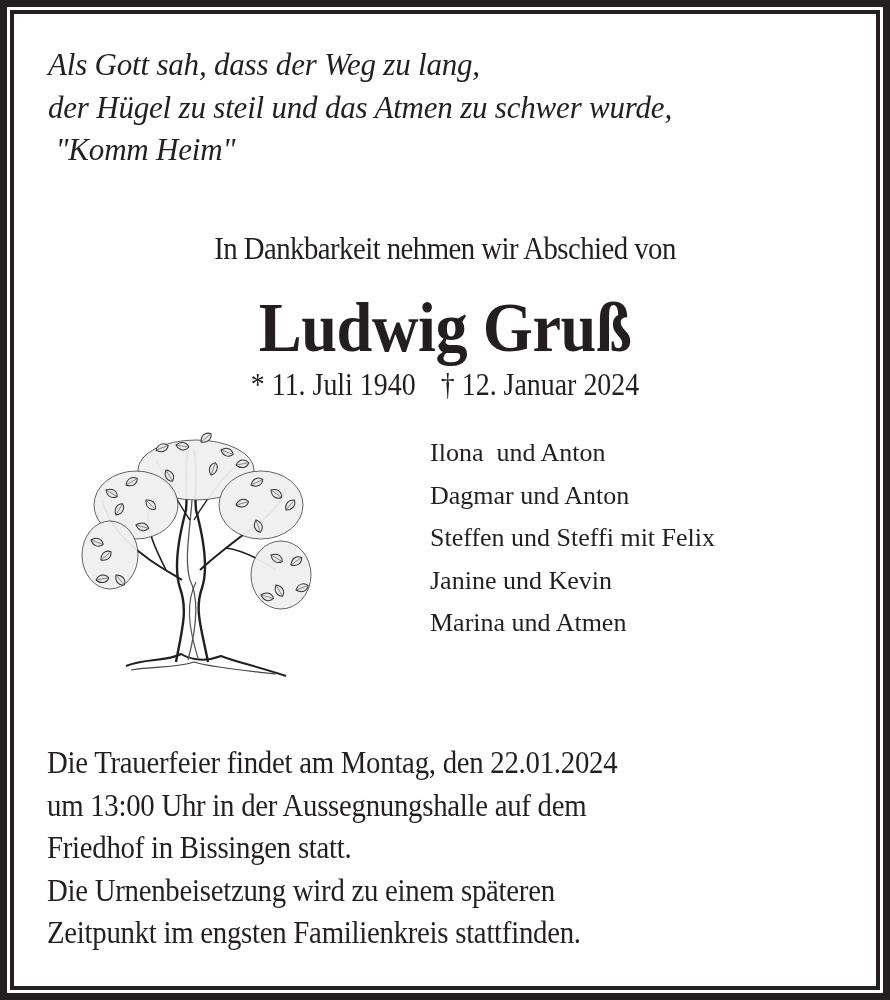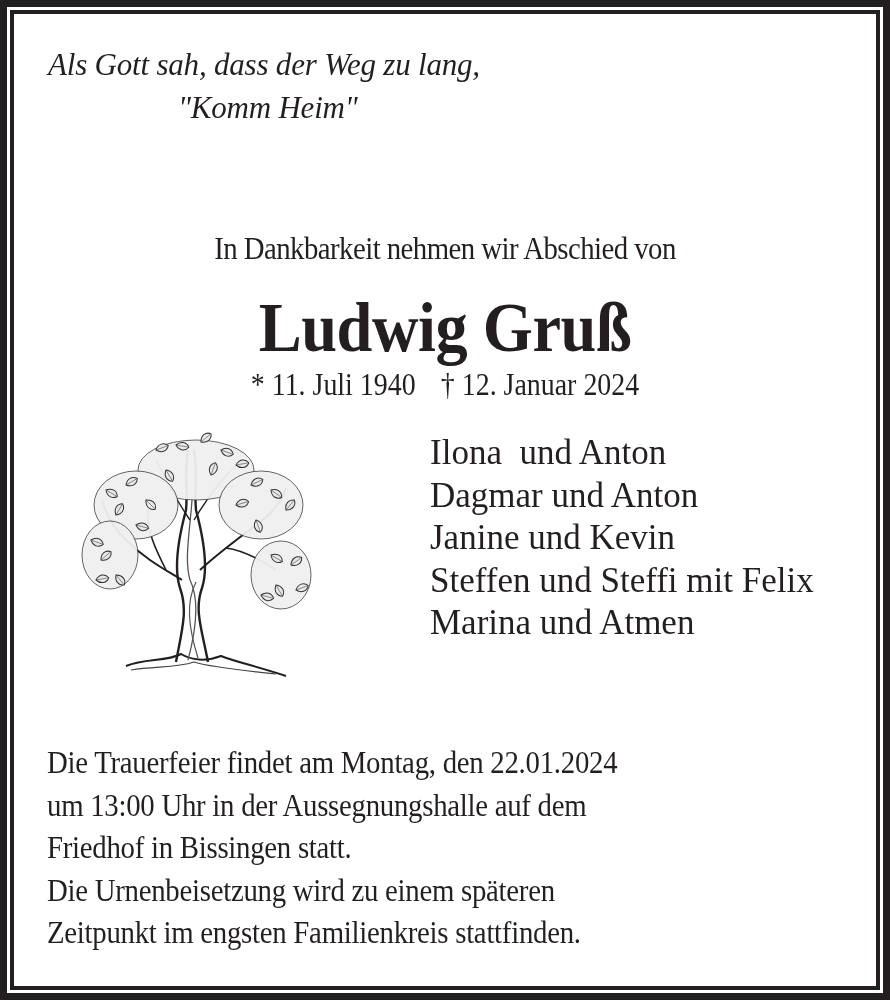--- a/index.html
+++ b/index.html
@@ -11,57 +11,58 @@
   .frame-inner {
     position: absolute; left: 10px; top: 10px; right: 10px; bottom: 10px;
     box-sizing: border-box; border: 4px solid #231f20; background: #ffffff;
   }
   .content { position: absolute; left: 0; top: 0; width: 890px; height: 1000px; color: #231f20; }
   .serif { font-family: "Liberation Serif", "DejaVu Serif", serif; }
   .poem {
     position: absolute; left: 48px; top: 44px;
     font-style: italic; font-size: 31px; line-height: 42.5px; letter-spacing: -0.2px;
   }
-  .poem div { white-space: pre; text-align: center; }
+  .poem div { white-space: pre; }
   .intro {
     position: absolute; left: 0; width: 890px; top: 231px; text-align: center;
     font-size: 31px; letter-spacing: -0.6px; transform: scaleX(0.93);
   }
   .name {
     position: absolute; left: 0; width: 890px; top: 288px; text-align: center;
     font-weight: bold; font-size: 70px; letter-spacing: -0.5px; transform: scaleX(0.92);
   }
   .dates {
     position: absolute; left: 0; width: 890px; top: 367px; text-align: center;
     font-size: 31px; word-spacing: 0px; transform: scaleX(0.9);
   }
   .dates .gap { display: inline-block; width: 28px; }
   .tree { position: absolute; left: 76px; top: 430px; width: 244px; height: 252px; }
   .mourners {
     position: absolute; left: 430px; top: 432px;
-    font-size: 35px; line-height: 42.5px;
+    font-size: 26px; line-height: 42.5px;
   }
   .mourners div { white-space: pre; }
   .service {
     position: absolute; left: 47px; top: 742px;
     font-size: 31px; line-height: 42.6px; transform-origin: left top; transform: scaleX(0.93);
     letter-spacing: -0.3px;
   }
   .service div { white-space: pre; }
 </style>
 </head>
 <body>
 
 <div class="frame-outer"></div>
 <div class="frame-inner"></div>
 
 <div class="content serif">
 
   <div class="poem">
     <div>Als Gott sah, dass der Weg zu lang,</div>
+    <div>der Hügel zu steil und das Atmen zu schwer wurde,</div>
     <div> "Komm Heim"</div>
   </div>
 
   <div class="intro">In Dankbarkeit nehmen wir Abschied von</div>
 
   <div class="name">Ludwig Gruß</div>
 
   <div class="dates">
     <span>* 11. Juli 1940</span><span class="gap"></span><span>† 12. Januar 2024</span>
   </div>
@@ -122,22 +123,22 @@
       <use href="#leaf" transform="translate(215,135) rotate(-35)"></use>
       <use href="#leaf" transform="translate(200,155) rotate(60)"></use>
       <use href="#leaf" transform="translate(220,160) rotate(-20)"></use>
       <use href="#leaf" transform="translate(185,165) rotate(15)"></use>
     </g>
   </svg>
 
   <div class="mourners">
     <div>Ilona  und Anton</div>
     <div>Dagmar und Anton</div>
+    <div>Steffen und Steffi mit Felix</div>
     <div>Janine und Kevin</div>
-    <div>Steffen und Steffi mit Felix</div>
     <div>Marina und Atmen</div>
   </div>
 
   <div class="service">
     <div>Die Trauerfeier findet am Montag, den 22.01.2024</div>
     <div>um 13:00 Uhr in der Aussegnungshalle auf dem</div>
     <div>Friedhof in Bissingen statt.</div>
     <div>Die Urnenbeisetzung wird zu einem späteren</div>
     <div>Zeitpunkt im engsten Familienkreis stattfinden.</div>
   </div>

